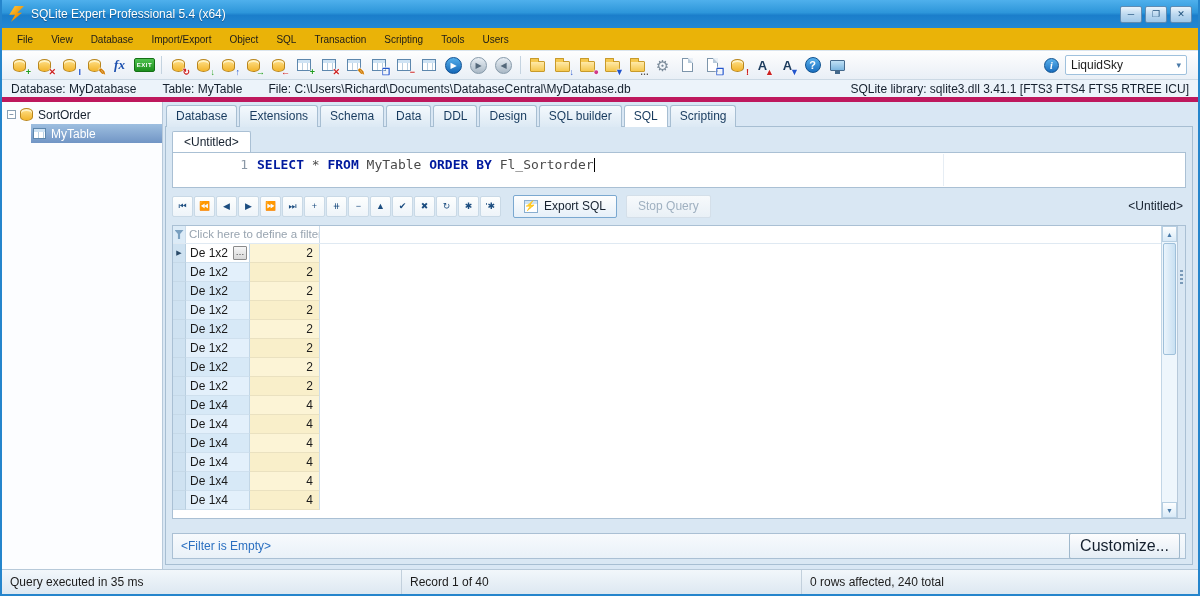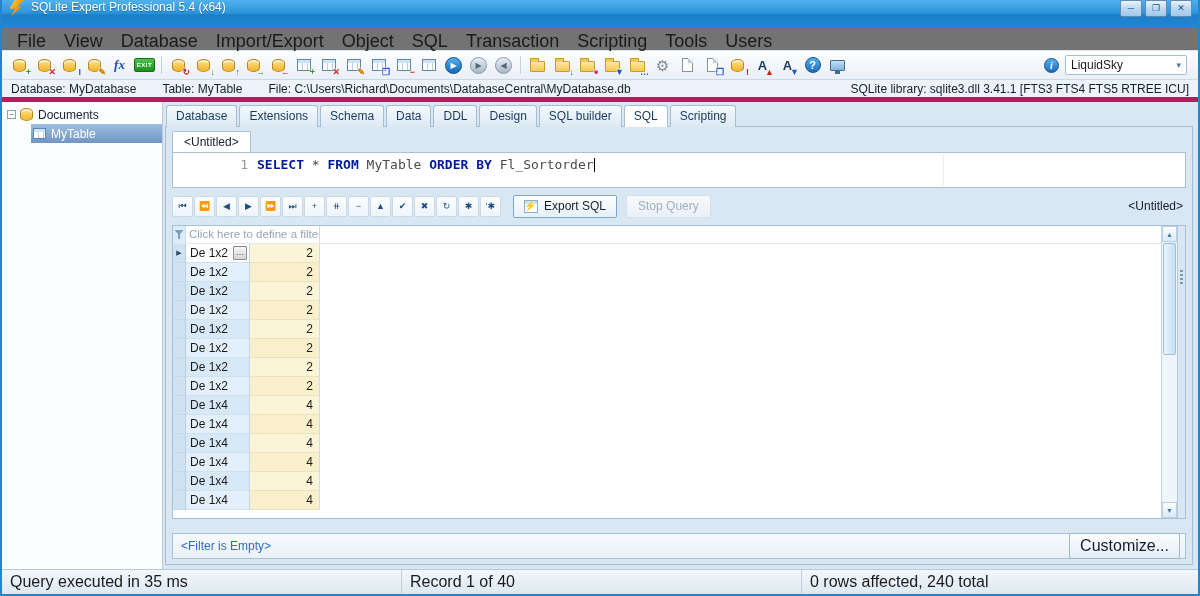--- a/index.html
+++ b/index.html
@@ -13,39 +13,39 @@
     width:1200px; height:596px;
     display:flex; flex-direction:column;
     border-left:2px solid #2585cc; border-right:2px solid #2585cc; border-bottom:2px solid #2585cc;
     background:#fff;
   }
 
   
   .titlebar {
     height:28px; flex:0 0 28px;
     background:linear-gradient(#4fb0ec 0%, #2d96da 45%, #1b7ecb 55%, #2388d2 100%);
-    display:flex; align-items:flex-start; padding:0 6px;
+    display:flex; align-items:center; padding:0 6px;
     color:#fff; font-size:12px; text-shadow:0 1px 1px rgba(0,0,0,.35);
   }
   .app-logo {
     width:16px; height:16px; margin-right:7px;
     background:linear-gradient(135deg,#ffd24a,#f29a0a 55%,#c85a06);
     clip-path:polygon(42% 0, 100% 0, 58% 42%, 88% 42%, 18% 100%, 44% 54%, 8% 54%);
   }
   .win-controls { margin-left:auto; display:flex; gap:3px; }
   .wbtn {
     width:22px; height:17px; border:1px solid #5f8bb2; border-radius:2px;
     background:linear-gradient(#eaf4fc,#bcd8ef 50%,#a0c8e8);
     color:#1d4f7a; font-size:9px; line-height:15px; text-align:center; text-shadow:none;
   }
 
   
   .menubar {
-    height:23px; flex:0 0 23px; background:#737373; border-bottom:1px solid #dbe5ee;
-    display:flex; align-items:flex-start; padding:0 6px; font-size:18px; color:#1b1b1b;
+    height:23px; flex:0 0 23px; background:#eab308; border-bottom:1px solid #dbe5ee;
+    display:flex; align-items:center; padding:0 6px; font-size:10px; color:#1b1b1b;
   }
   .menu-item { padding:3px 9px; border-radius:2px; }
 
   
   .toolbar {
     height:29px; flex:0 0 29px;
     background:linear-gradient(#fefefe,#e9eff6);
     border-bottom:1px solid #ccd9e4;
     display:flex; align-items:center; padding:0 5px;
   }
@@ -197,21 +197,21 @@
         background:repeating-linear-gradient(#7a9ab8 0 2px, rgba(0,0,0,0) 2px 4px); }
 
   .filterbar { margin-top:14px; height:26px; flex:0 0 26px; display:flex; align-items:center;
         background:linear-gradient(#f7fafd,#e9f1f8); border:1px solid #aac0d4; padding:0 5px; font-size:12px; }
   .filter-status { color:#2a6fc0; padding-left:3px; }
   .customize-btn { margin-left:auto; padding:3px 10px; background:linear-gradient(#fdfdfe,#e4edf5);
         border:1px solid #9fb8cc; border-radius:2px; font-size:16px; color:#15202e; }
 
   
   .statusbar { height:25px; flex:0 0 25px; background:linear-gradient(#f2f7fb,#dde8f1);
-        border-top:1px solid #b7c9d9; display:flex; align-items:center; font-size:16px; color:#1b1b1b;text-align:center; }
+        border-top:1px solid #b7c9d9; display:flex; align-items:center; font-size:12px; color:#1b1b1b;text-align:center; }
   .sb-c1 { width:400px; flex:0 0 400px; padding-left:8px; border-right:1px solid #c2d0dc; height:100%; display:flex; align-items:center; }
   .sb-c2 { width:400px; flex:0 0 400px; padding-left:8px; border-right:1px solid #c2d0dc; height:100%; display:flex; align-items:center; }
   .sb-c3 { flex:1; padding-left:8px; height:100%; display:flex; align-items:center; }
 </style>
 </head>
 <body>
 
 <div class="window">
 
   <div class="titlebar">
@@ -378,21 +378,21 @@
     <span>File: C:\Users\Richard\Documents\DatabaseCentral\MyDatabase.db</span>
     <span class="lib">SQLite library: sqlite3.dll 3.41.1 [FTS3 FTS4 FTS5 RTREE ICU]</span>
   </div>
 
   <div class="content">
 
     <div class="tree">
       <div class="tree-row">
         <span class="expander">−</span>
         <span class="tree-db-icon"></span>
-        <span>Documents</span>
+        <span>SortOrder</span>
       </div>
       <div class="tree-row tree-child">
         <div class="tree-sel">
           <span class="tree-table-icon"></span>
           <span>MyTable</span>
         </div>
       </div>
     </div>
 
     <div class="main">

